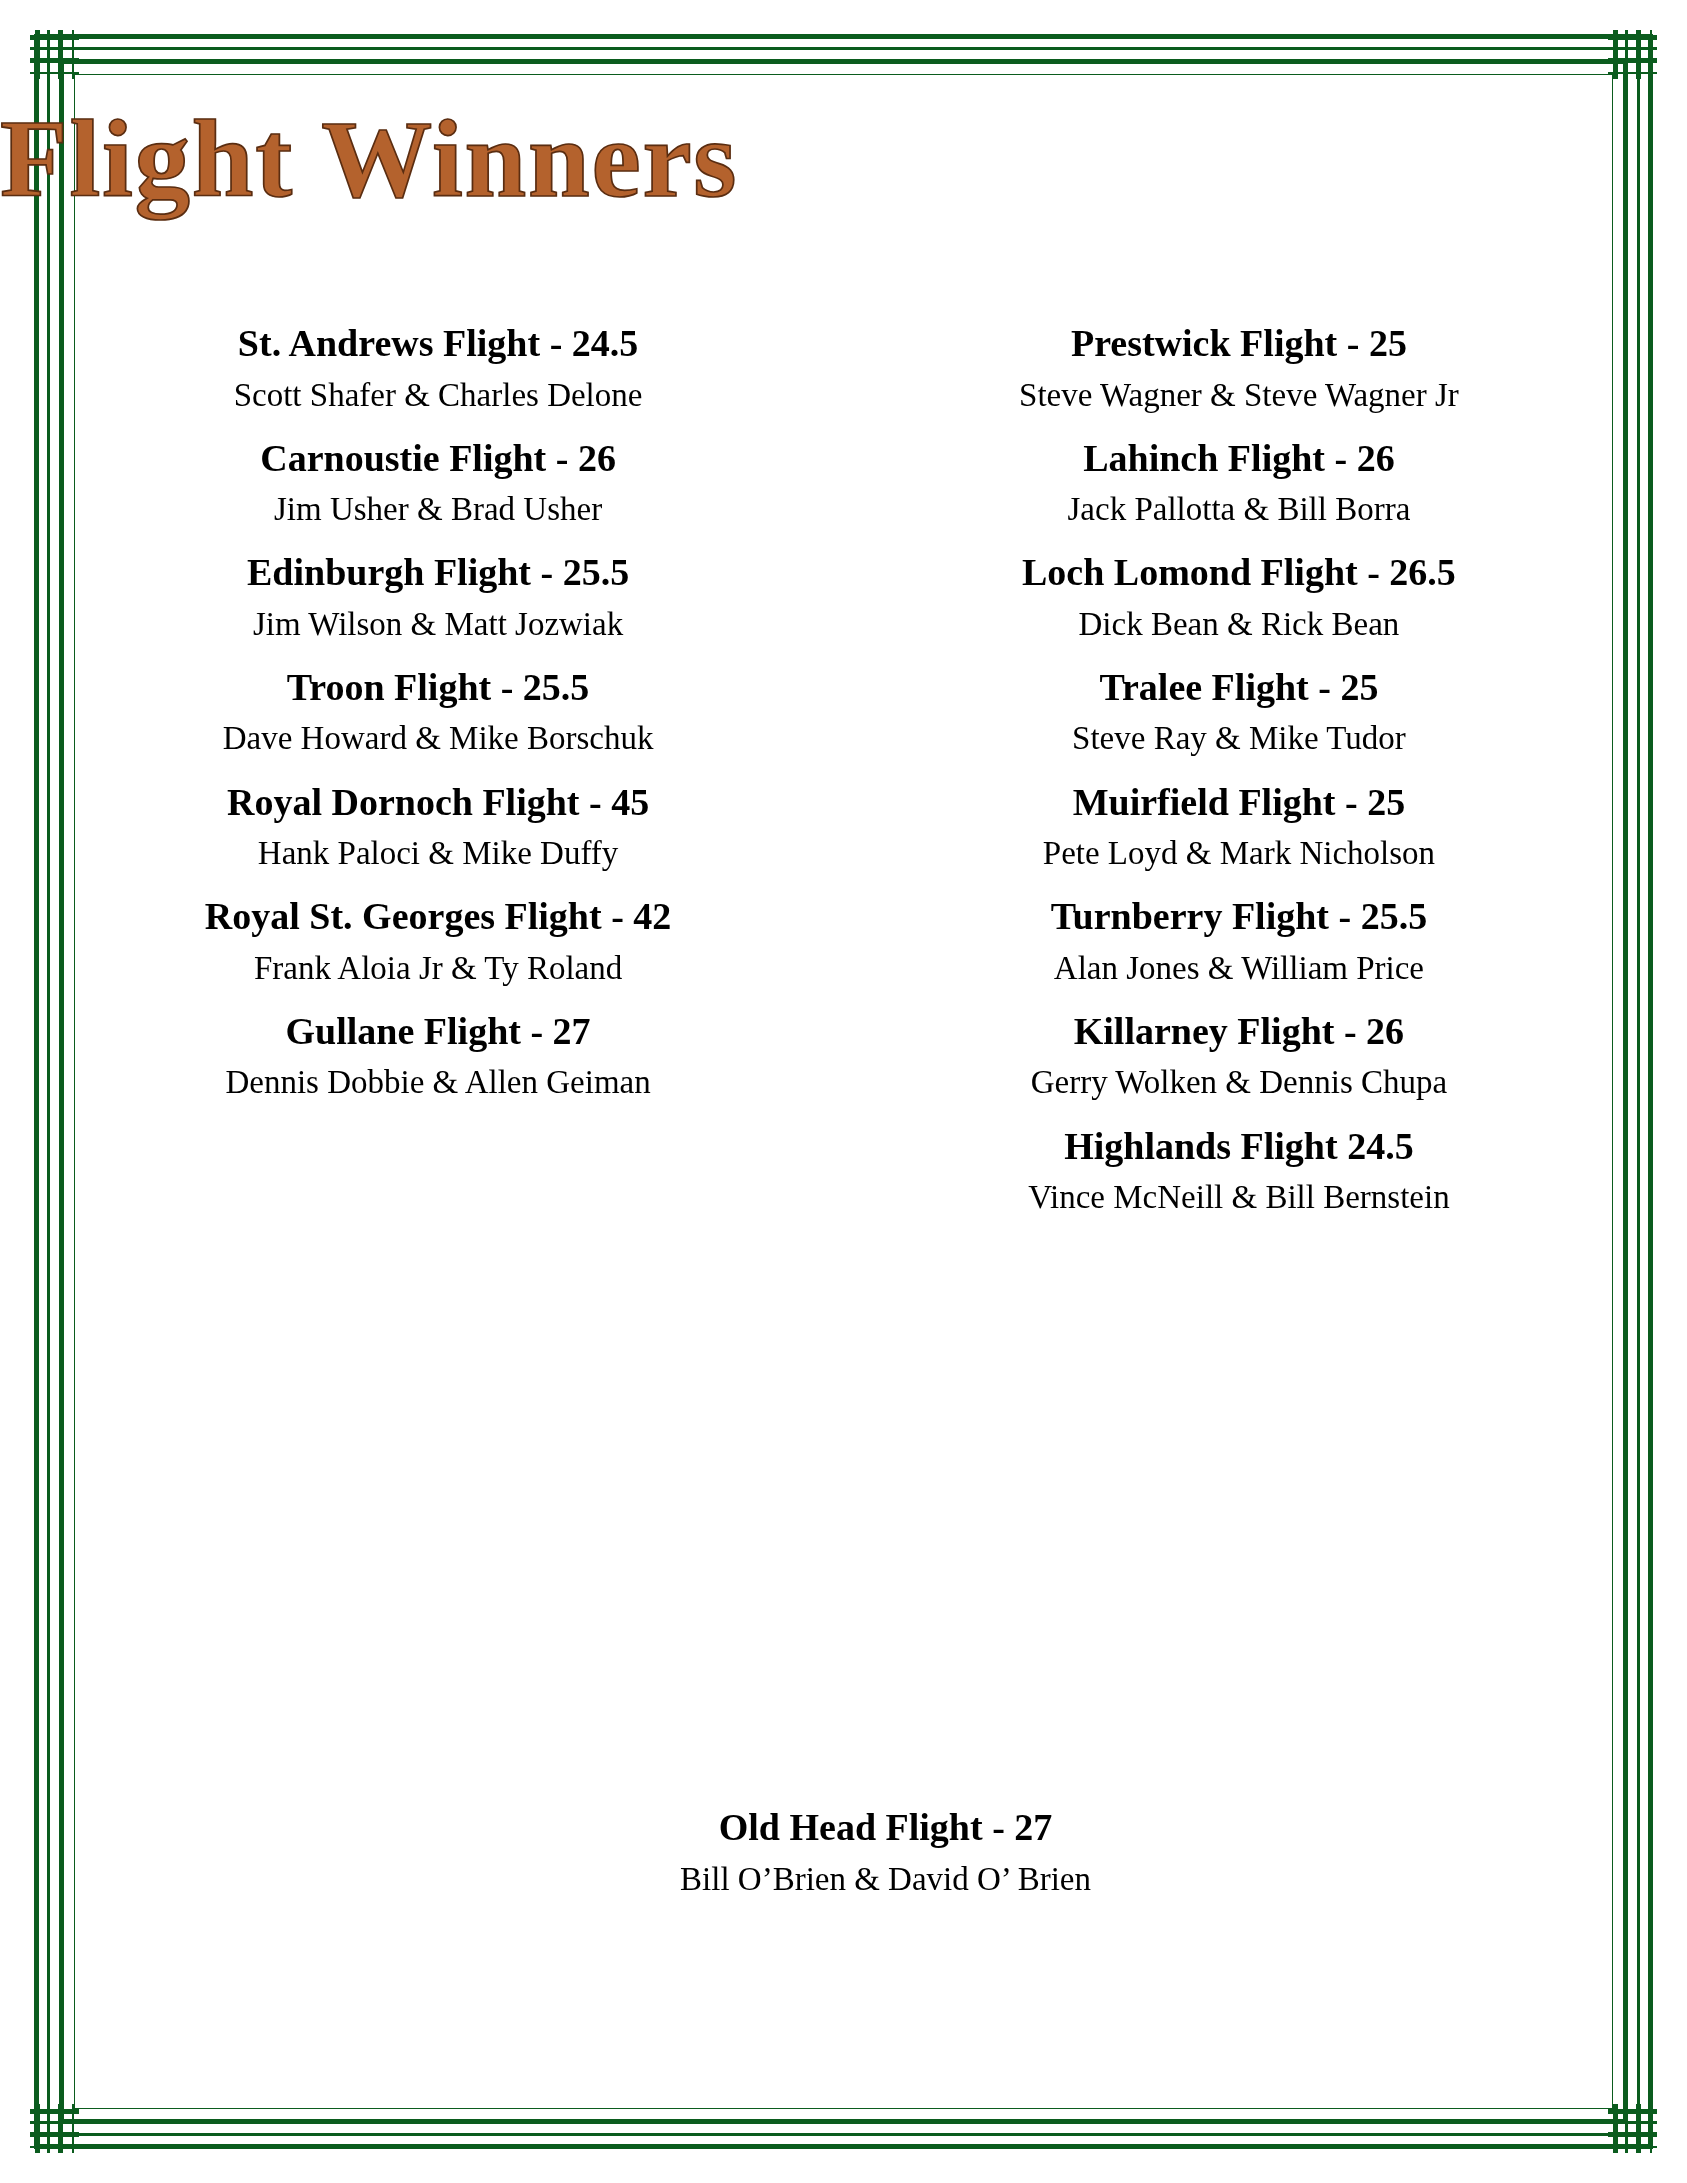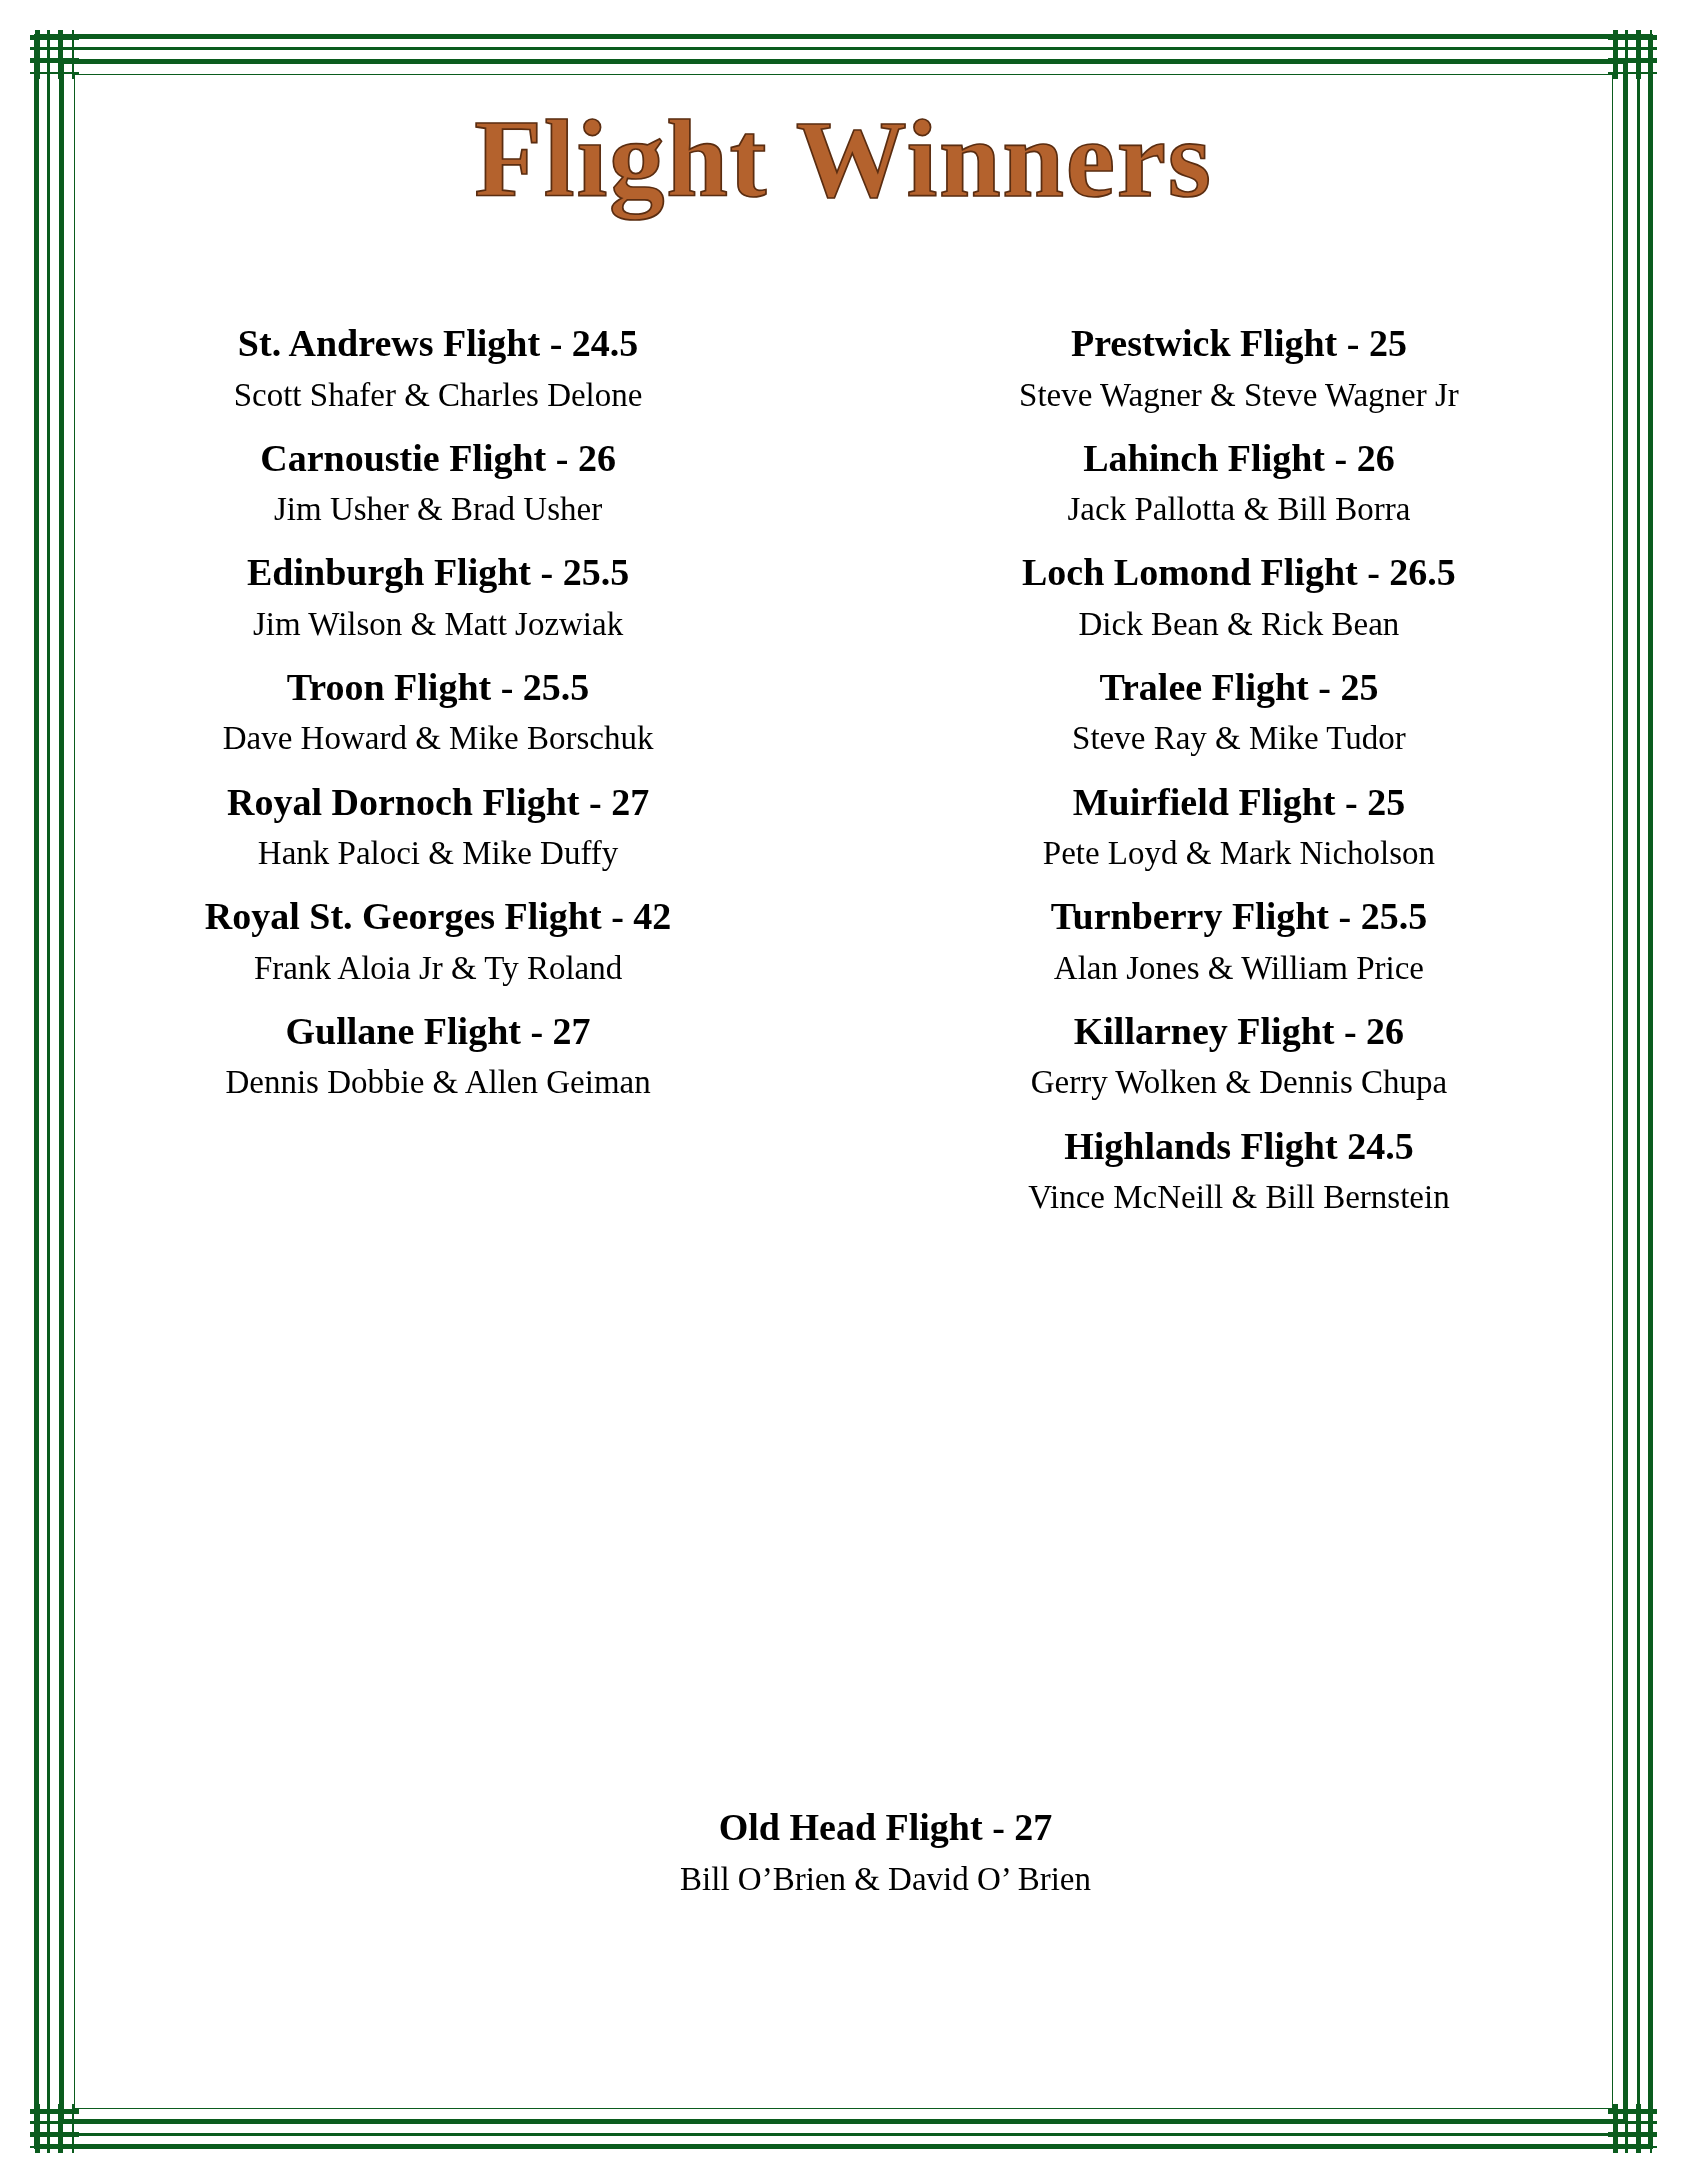--- a/index.html
+++ b/index.html
@@ -80,21 +80,21 @@
   .corner i.h2 { top: 17px; left: 0; height: 3.4px; width: 49px; }
   .corner i.h3 { top: 28px; left: 0; height: 5px; width: 49px; }
   .corner i.h4 { top: 42px; left: 0; height: 1.7px; width: 49px; }
 
   
   .title {
     position: absolute;
     top: 101px;
     left: 0;
     width: 100%;
-    text-align: center;
+    text-align: left;
     font-family: "Liberation Serif", serif;
     font-weight: bold;
     font-size: 111px;
     line-height: 1.05;
     color: #b4622d;
     letter-spacing: 1.7px;
     -webkit-text-stroke: 1.7px #5a2d11;
     text-shadow: 0 0 0.8px #5a2d11;
   }
 
@@ -213,21 +213,21 @@
         </div>
         <div class="flight">
           <div class="flight-title">Edinburgh Flight  -  25.5</div>
           <div class="flight-winners">Jim Wilson  &amp; Matt Jozwiak</div>
         </div>
         <div class="flight">
           <div class="flight-title">Troon Flight  -  25.5</div>
           <div class="flight-winners">Dave Howard &amp; Mike Borschuk</div>
         </div>
         <div class="flight">
-          <div class="flight-title">Royal Dornoch Flight  -  27</div>
+          <div class="flight-title">Royal Dornoch Flight  -  45</div>
           <div class="flight-winners">Hank Paloci &amp; Mike Duffy</div>
         </div>
         <div class="flight">
           <div class="flight-title">Royal St. Georges Flight  -  42</div>
           <div class="flight-winners">Frank Aloia Jr &amp; Ty Roland</div>
         </div>
         <div class="flight">
           <div class="flight-title">Gullane Flight  -  27</div>
           <div class="flight-winners">Dennis Dobbie &amp; Allen Geiman</div>
         </div>

